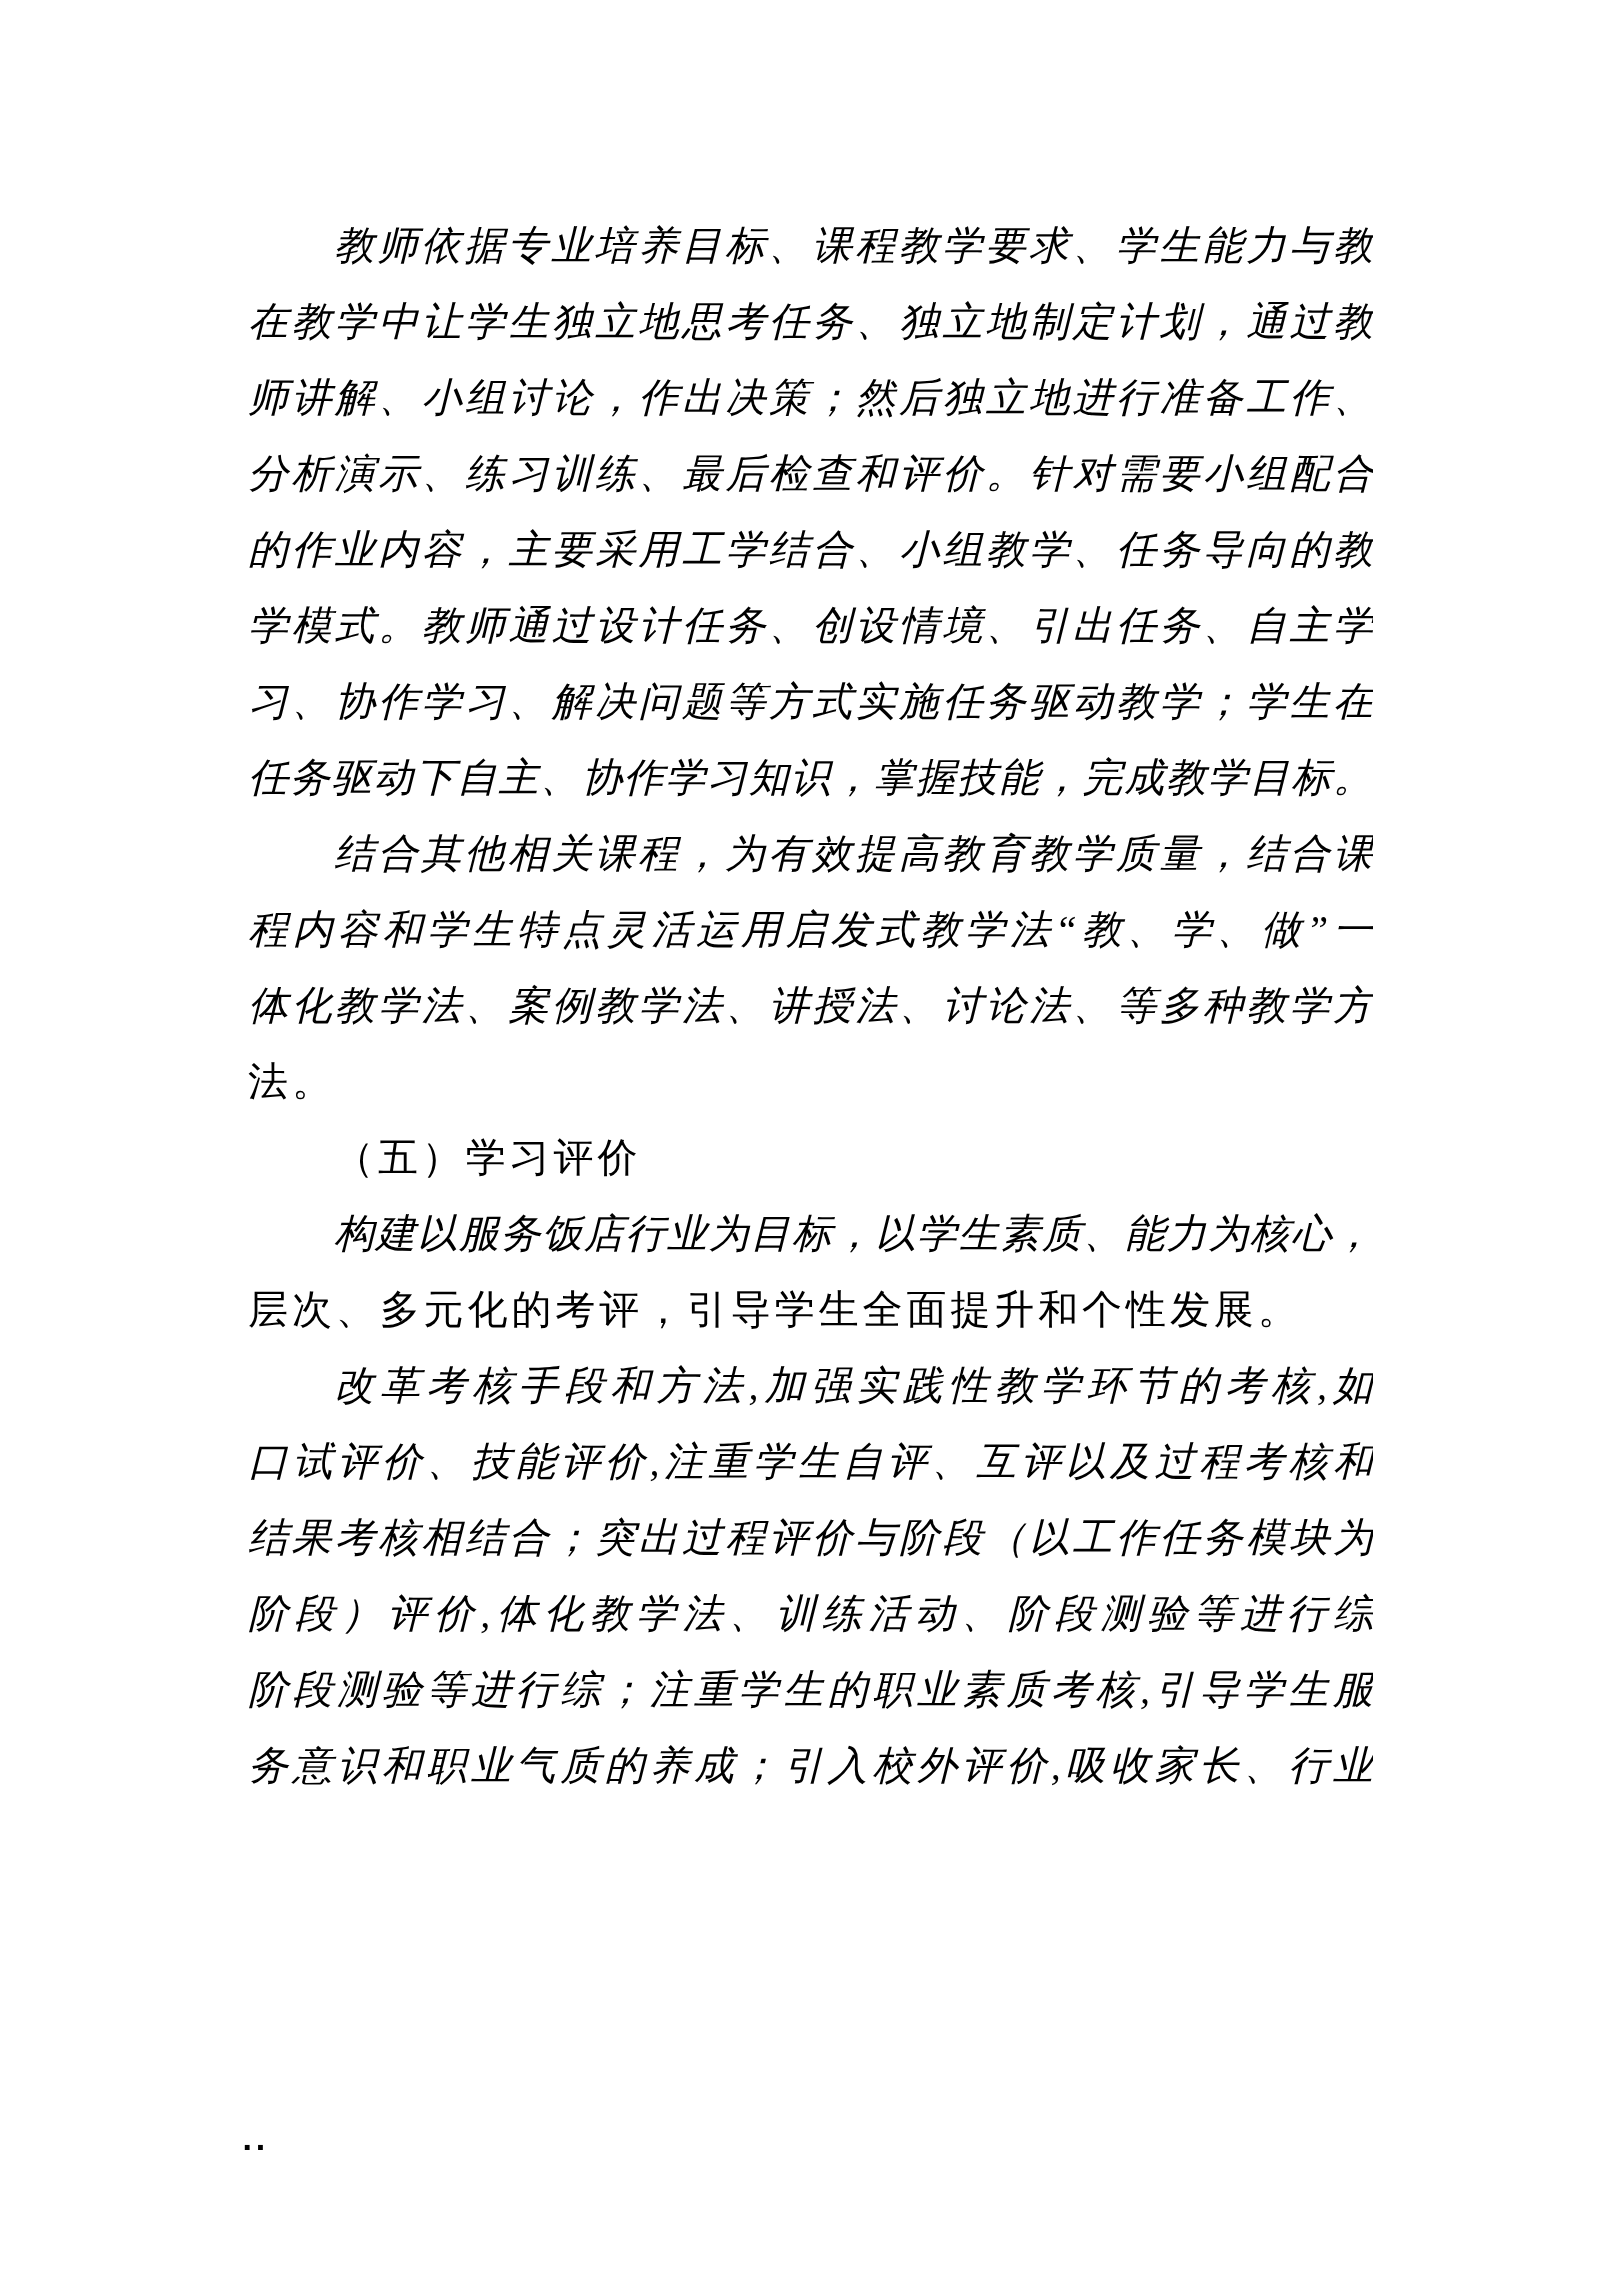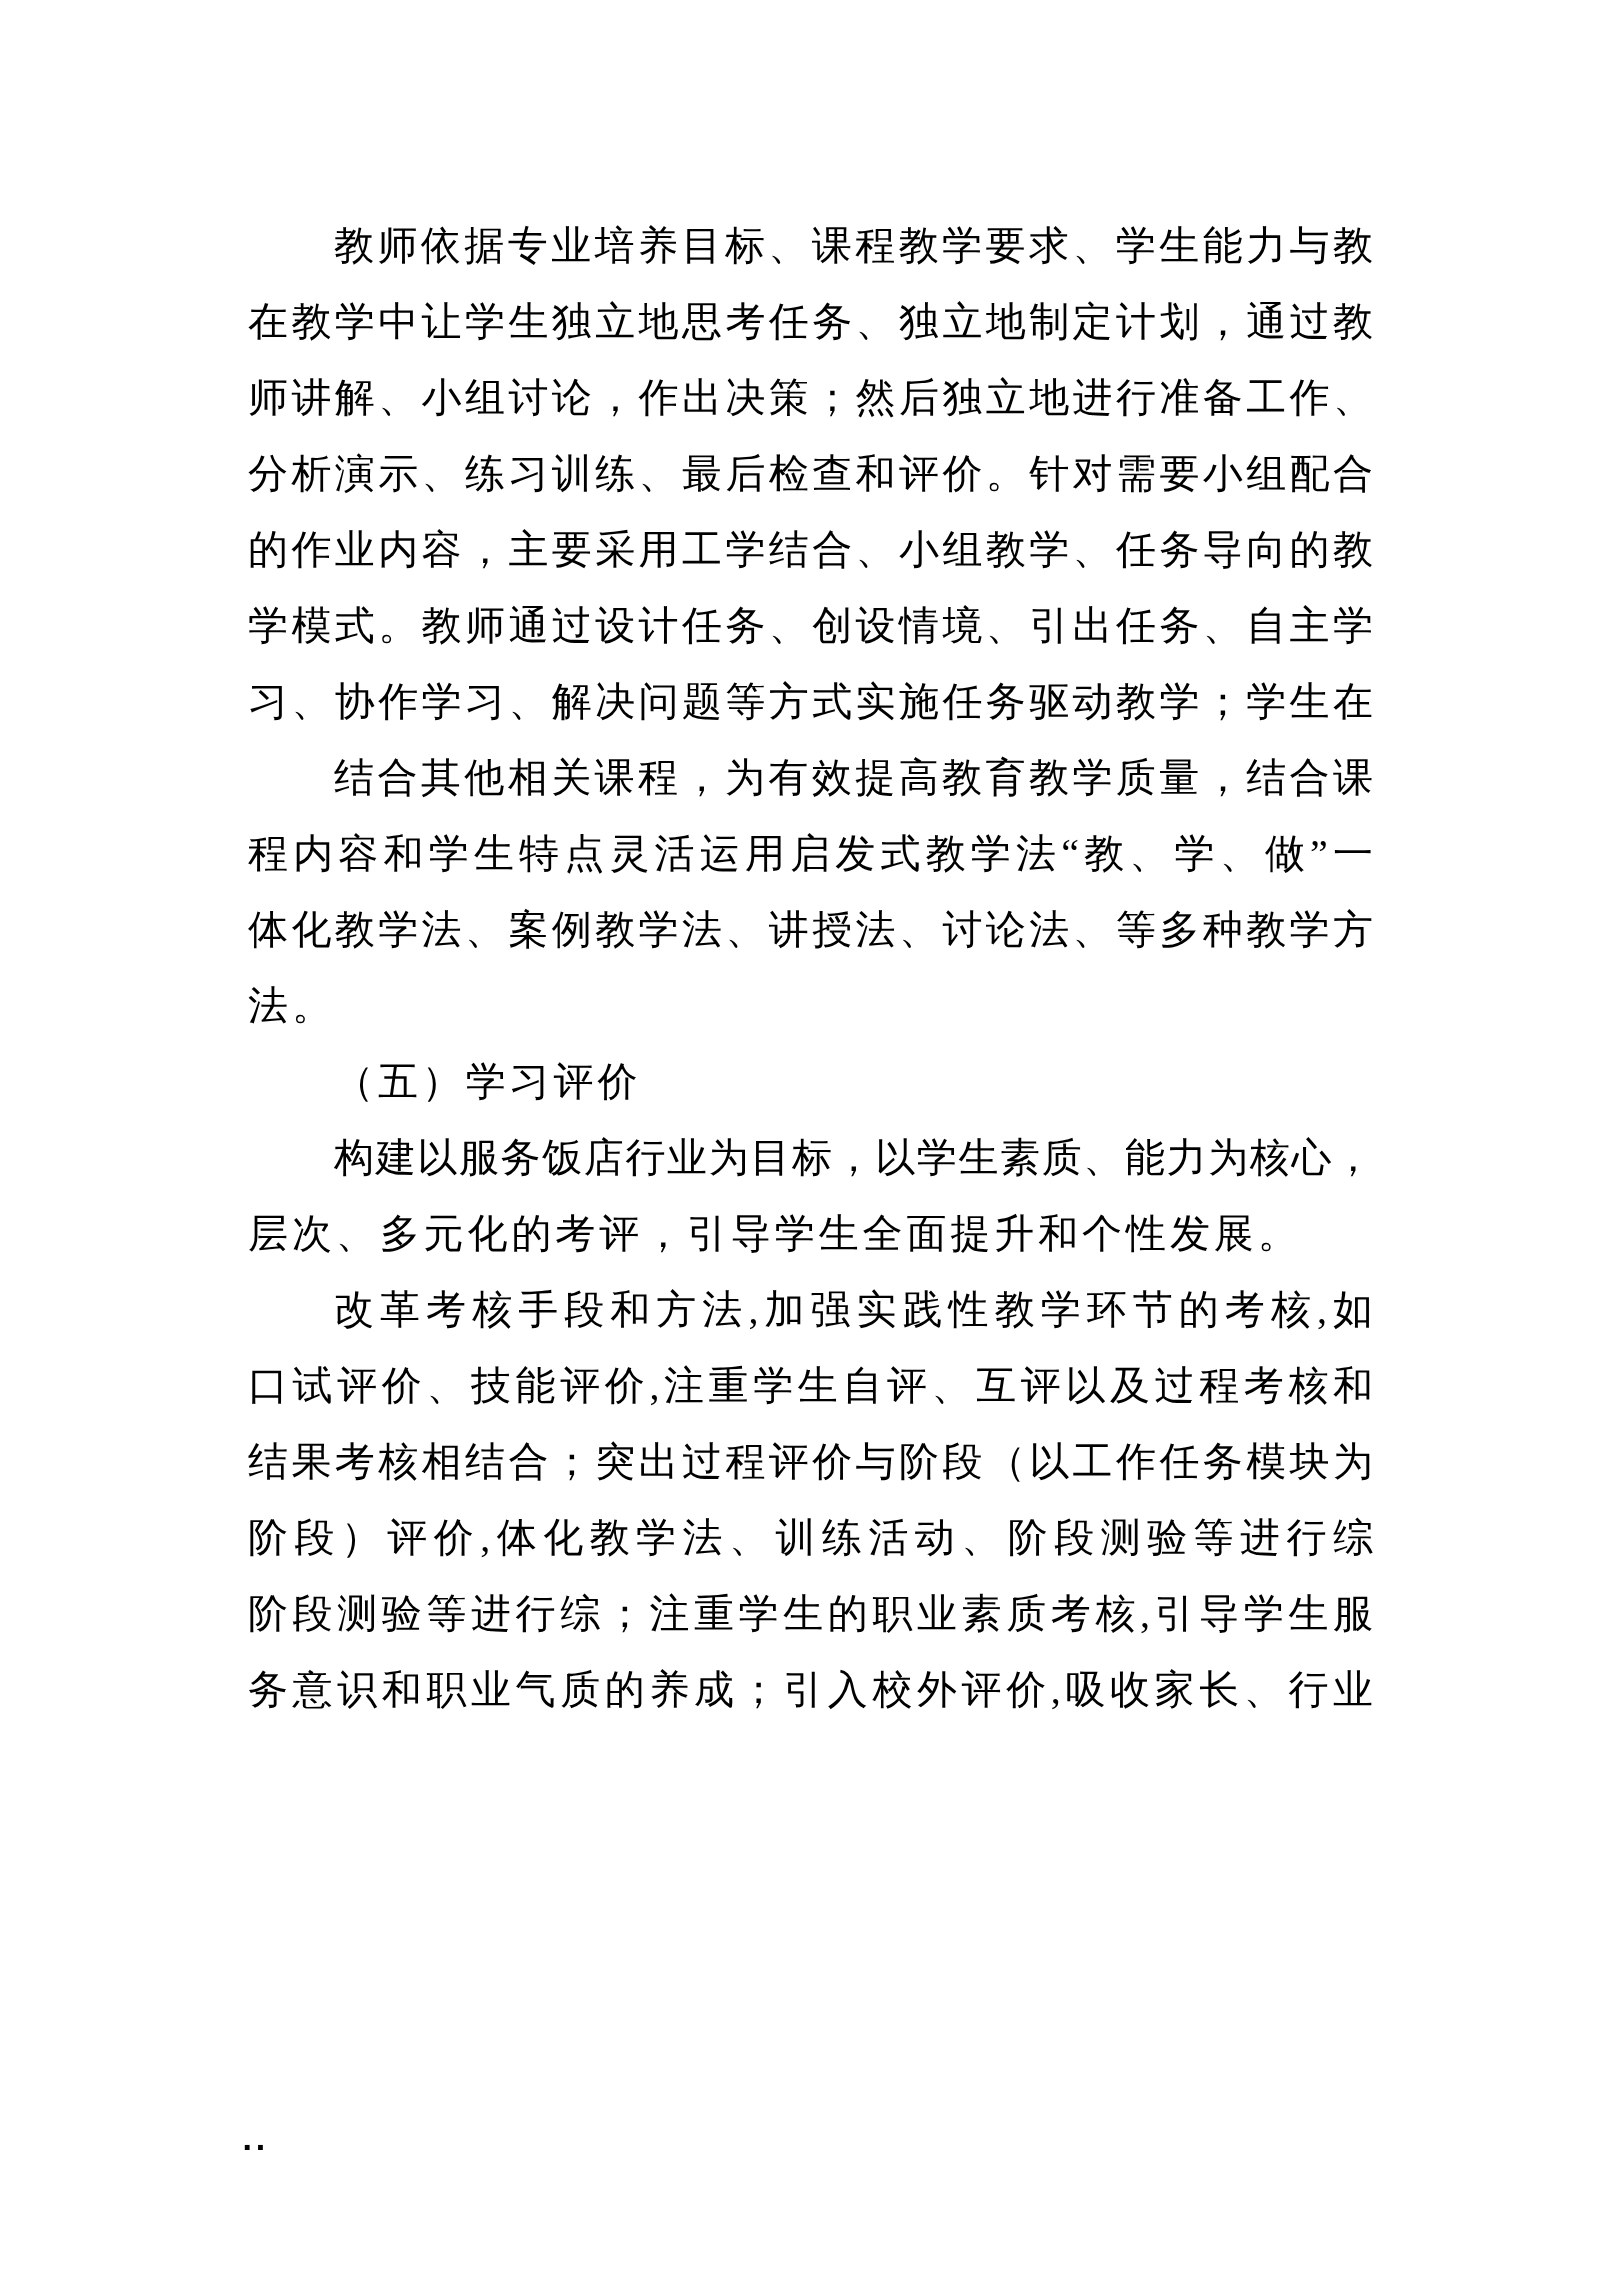--- a/index.html
+++ b/index.html
@@ -28,20 +28,21 @@
     line-height: 76px;
     height: 76px;
     overflow: hidden;
     white-space: normal;
     color: #000000;
   }
   
   .line.full {
     text-align: justify;
     text-align-last: justify;
+    font-style: italic;
     -moz-text-align-last: justify;
   }
   
   .line.end {
     text-align: left;
     letter-spacing: 3.9px;
   }
   
   .line.indent {
     text-indent: 86px;
@@ -62,20 +63,21 @@
 
 <div class="page">
   <div class="text-block">
     <div class="line full indent">教师依据专业培养目标、课程教学要求、学生能力与教</div>
     <div class="line full">在教学中让学生独立地思考任务、独立地制定计划，通过教</div>
     <div class="line full">师讲解、小组讨论，作出决策；然后独立地进行准备工作、</div>
     <div class="line full">分析演示、练习训练、最后检查和评价。针对需要小组配合</div>
     <div class="line full">的作业内容，主要采用工学结合、小组教学、任务导向的教</div>
     <div class="line full">学模式。教师通过设计任务、创设情境、引出任务、自主学</div>
     <div class="line full">习、协作学习、解决问题等方式实施任务驱动教学；学生在</div>
+    <div class="line full">任务驱动下自主、协作学习知识，掌握技能，完成教学目标。</div>
     <div class="line full indent">结合其他相关课程，为有效提高教育教学质量，结合课</div>
     <div class="line full">程内容和学生特点灵活运用启发式教学法“教、学、做”一</div>
     <div class="line full">体化教学法、案例教学法、讲授法、讨论法、等多种教学方</div>
     <div class="line end">法。</div>
     <div class="line end indent">（五）学习评价</div>
     <div class="line full indent">构建以服务饭店行业为目标，以学生素质、能力为核心，</div>
     <div class="line end">层次、多元化的考评，引导学生全面提升和个性发展。</div>
     <div class="line full indent">改革考核手段和方法,加强实践性教学环节的考核,如</div>
     <div class="line full">口试评价、技能评价,注重学生自评、互评以及过程考核和</div>
     <div class="line full">结果考核相结合；突出过程评价与阶段（以工作任务模块为</div>

